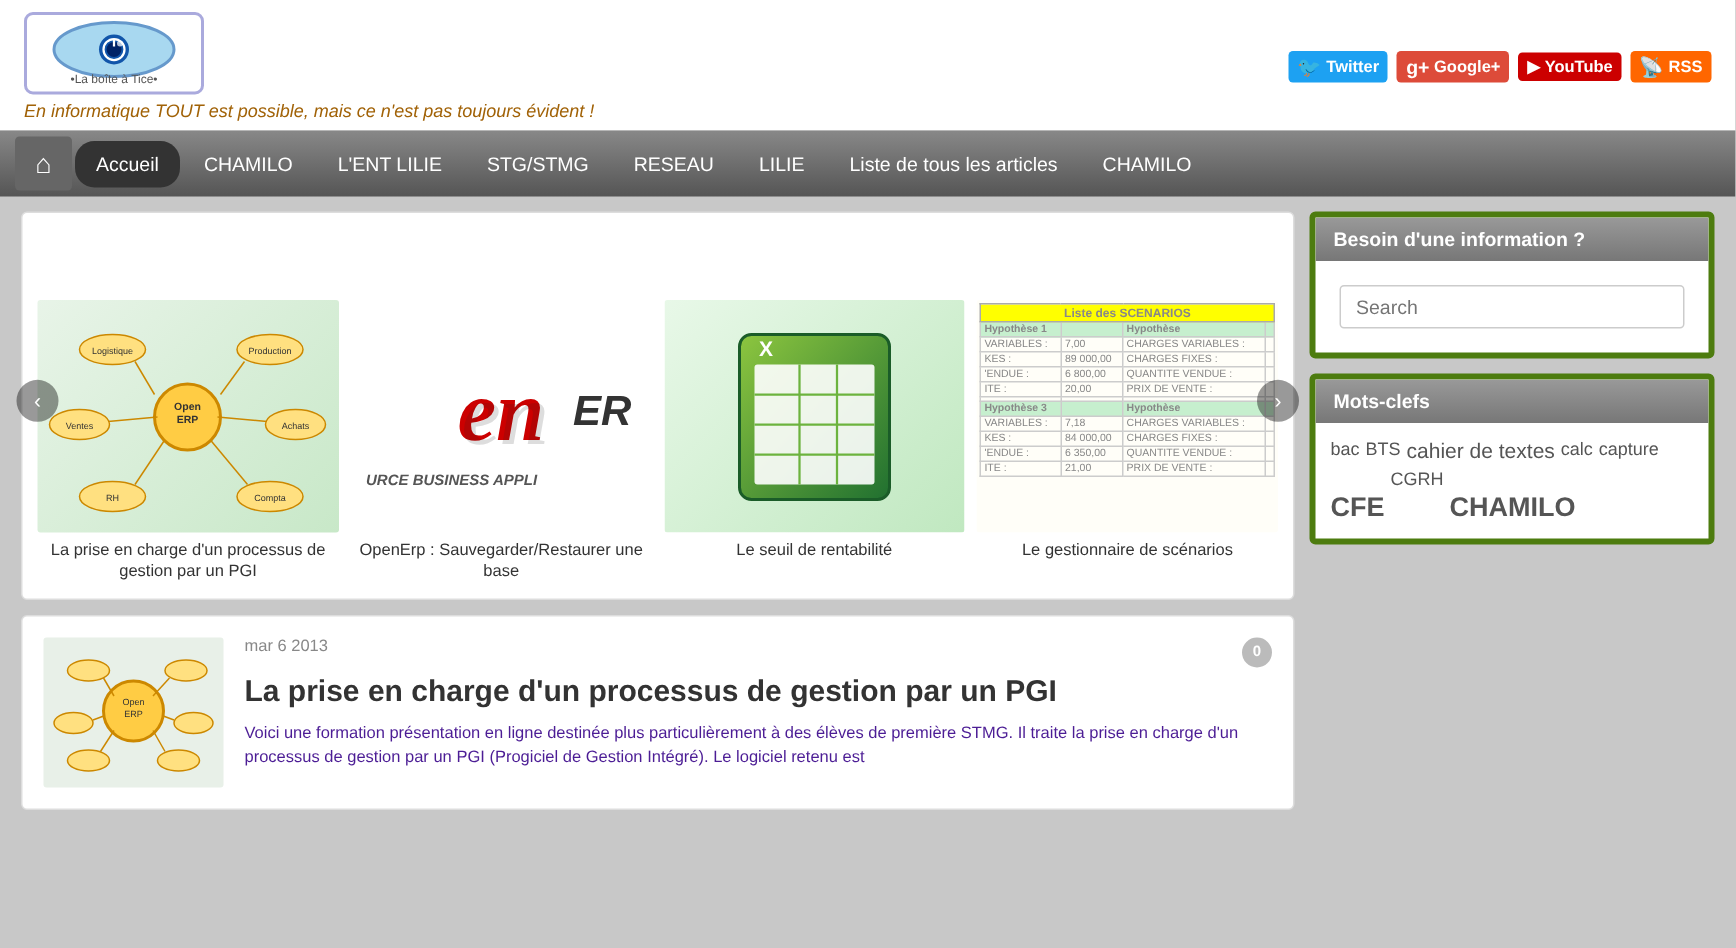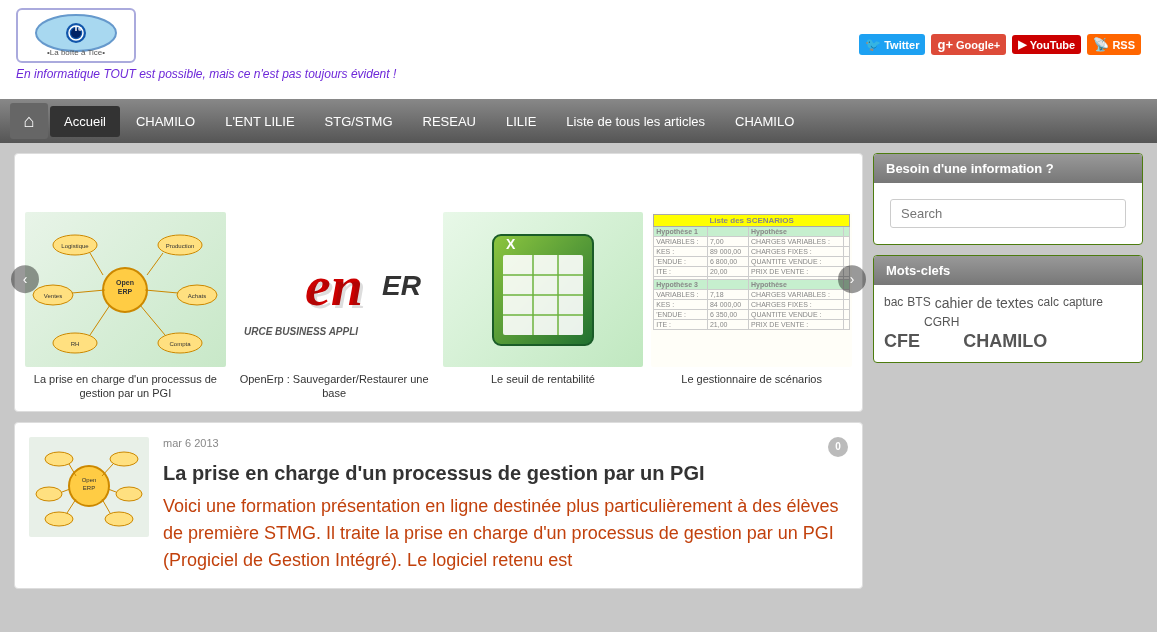--- a/index.html
+++ b/index.html
@@ -1,34 +1,34 @@
 <!DOCTYPE html>
 <html><head>
   <meta charset="utf-8">
   <style>
     * { margin: 0; padding: 0; box-sizing: border-box; }
     body { font-family: Arial, sans-serif; background: #c8c8c8; width: 1157px; min-height: 632px; font-size: 13px; }
 
     
-    #header { background: #fff; padding: 8px 16px 18px 16px; display: flex; align-items: center; justify-content: space-between; }
+    #header { background: #fff; padding: 8px 16px 6px 16px; display: flex; align-items: center; justify-content: space-between; }
     #logo-area { display: flex; flex-direction: column; }
     #logo-img { width: 120px; height: 55px; background: #fff; border: 2px solid #aad; border-radius: 6px; display: flex; align-items: center; justify-content: center; overflow: hidden; }
     #tagline { font-size: 12px; color: #666; font-style: italic; margin-top: 4px; }
     #social-bar { display: flex; align-items: center; gap: 6px; }
     .social-btn { display: flex; align-items: center; gap: 3px; padding: 3px 6px; border-radius: 3px; font-size: 11px; font-weight: bold; cursor: pointer; color: #fff; }
     .social-twitter { background: #1da1f2; }
     .social-google { background: #dd4b39; }
     .social-youtube { background: #cc0000; }
     .social-rss { background: #f60; }
 
     
     #navbar { background: linear-gradient(to bottom, #888, #555); padding: 0 10px; display: flex; align-items: center; gap: 2px; height: 44px; }
     .nav-home { background: #666; width: 38px; height: 36px; border-radius: 3px; display: flex; align-items: center; justify-content: center; cursor: pointer; }
     .nav-item { padding: 8px 14px; color: #fff; cursor: pointer; border-radius: 3px; font-size: 13px; white-space: nowrap; }
-    .nav-item.active { background: #333; }
+    .nav-item.active { background: #333; border-radius: 13px; }
 
     
     #main { display: flex; gap: 10px; padding: 10px 14px; }
     #content { flex: 1; }
 
     
     #carousel { background: #fff; border-radius: 4px; border: 1px solid #ddd; padding: 10px; margin-bottom: 10px; position: relative; }
     #carousel-items { display: flex; gap: 8px; }
     .carousel-item { flex: 1; margin-top: 48px; }
     .carousel-img { width: 100%; height: 155px; background: #eee; border-radius: 2px; overflow: hidden; display: flex; align-items: center; justify-content: center; font-size: 11px; color: #888; }
@@ -42,26 +42,26 @@
     .img-erp { background: #fff; display: flex; align-items: center; justify-content: center; font-size: 28px; font-weight: bold; color: #c00; font-style: italic; overflow: hidden; }
     .img-excel { background: linear-gradient(135deg, #d4f0d4, #a8d8a8); }
     .img-scenarios { background: #f8f8f4; }
 
     
     #article-section { background: #fff; border-radius: 4px; border: 1px solid #ddd; padding: 14px; }
     .article-item { display: flex; gap: 14px; }
     .article-thumb { width: 120px; height: 100px; flex-shrink: 0; background: #e8f0e8; border-radius: 2px; display: flex; align-items: center; justify-content: center; font-size: 10px; color: #888; }
     .article-meta { font-size: 11px; color: #888; margin-bottom: 4px; display: flex; align-items: flex-start; gap: 6px; }
     .article-title { font-size: 20px; font-weight: bold; color: #333; margin-bottom: 8px; line-height: 1.2; }
-    .article-excerpt { font-size: 18px; color: #c2410c; line-height: 1.5; }
+    .article-excerpt { font-size: 11px; color: #4c1d95; line-height: 1.5; }
     .comment-badge { background: #bbb; color: #fff; border-radius: 50%; width: 20px; height: 20px; display: flex; align-items: center; justify-content: center; font-size: 10px; font-weight: bold; float: right; }
 
     
     #sidebar { width: 270px; flex-shrink: 0; display: flex; flex-direction: column; gap: 10px; }
-    .sidebar-box { background: #fff; border-radius: 4px; border: 1px solid #4d7c0f; overflow: hidden; }
+    .sidebar-box { background: #fff; border-radius: 4px; border: 4px solid #4d7c0f; overflow: hidden; }
     .sidebar-title { background: linear-gradient(to bottom, #999, #777); color: #fff; padding: 7px 12px; font-size: 13px; font-weight: bold; }
     .sidebar-content { padding: 16px; }
     .search-input { width: 100%; padding: 6px 10px; border: 1px solid #ccc; border-radius: 3px; font-size: 13px; color: #999; background: #fff; }
 
     
     .tags-area { padding: 10px; display: flex; flex-wrap: wrap; gap: 4px; }
     .tag { font-size: 11px; color: #555; cursor: pointer; }
     .tag-lg { font-size: 18px; font-weight: bold; margin-top: 16px; }
     .tag-md { font-size: 14px; font-weight: normal; }
     .tag-sm { font-size: 12px; }
@@ -90,21 +90,21 @@
         <ellipse cx="55" cy="22" rx="40" ry="18" fill="#a8d8f0" stroke="#6699cc" stroke-width="2"></ellipse>
         <circle cx="55" cy="22" r="10" fill="#1155aa"></circle>
         <circle cx="55" cy="22" r="5" fill="#002266"></circle>
         <circle cx="59" cy="18" r="2" fill="white" opacity="0.7"></circle>
 
         <circle cx="55" cy="22" r="7" fill="none" stroke="#fff" stroke-width="1.5"></circle>
         <line x1="55" y1="15" x2="55" y2="20" stroke="#fff" stroke-width="1.5"></line>
         <text x="55" y="44" text-anchor="middle" font-size="8" fill="#555" font-family="Arial">•La boîte à Tice•</text>
       </svg>
     </div>
-    <div id="tagline" style="font-size:12px; color:#6d28d9; margin-top:4px;">En informatique TOUT est possible, mais ce n'est pas toujours évident !</div>
+    <div id="tagline" style="font-size:12px; color:#a16207; margin-top:4px;">En informatique TOUT est possible, mais ce n'est pas toujours évident !</div>
   </div>
   <div id="social-bar">
     <div class="social-btn social-twitter">
       <span style="font-size:13px;">🐦</span>
       <span>Twitter</span>
     </div>
     <div class="social-btn social-google">
       <span style="font-size:13px;">g+</span>
       <span>Google+</span>
     </div>

